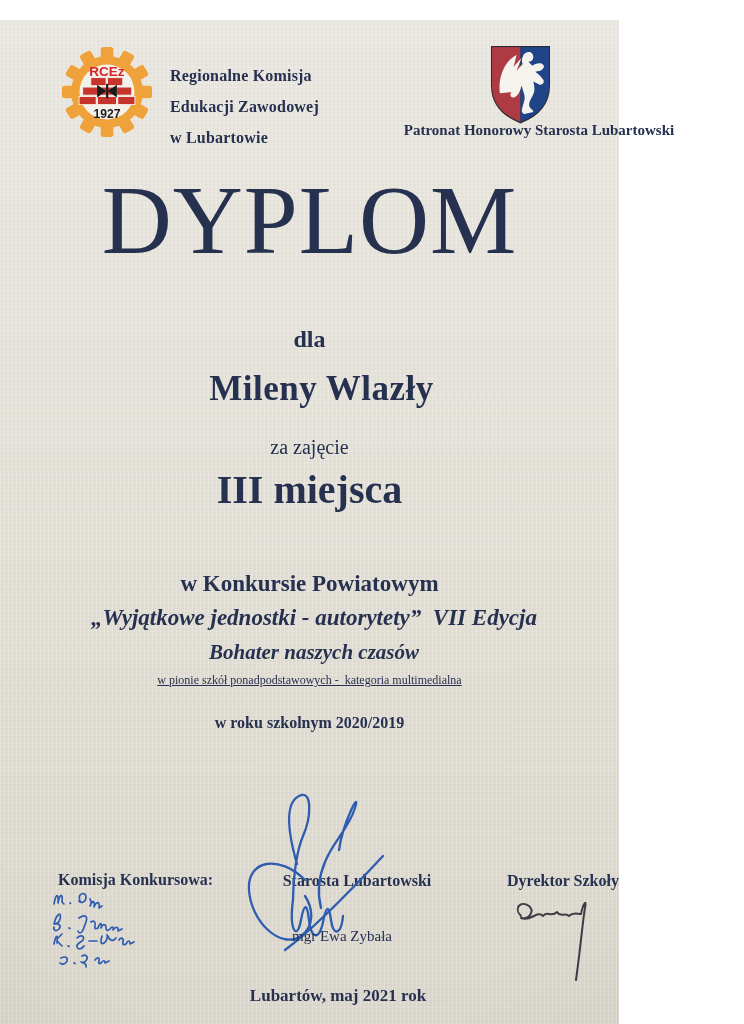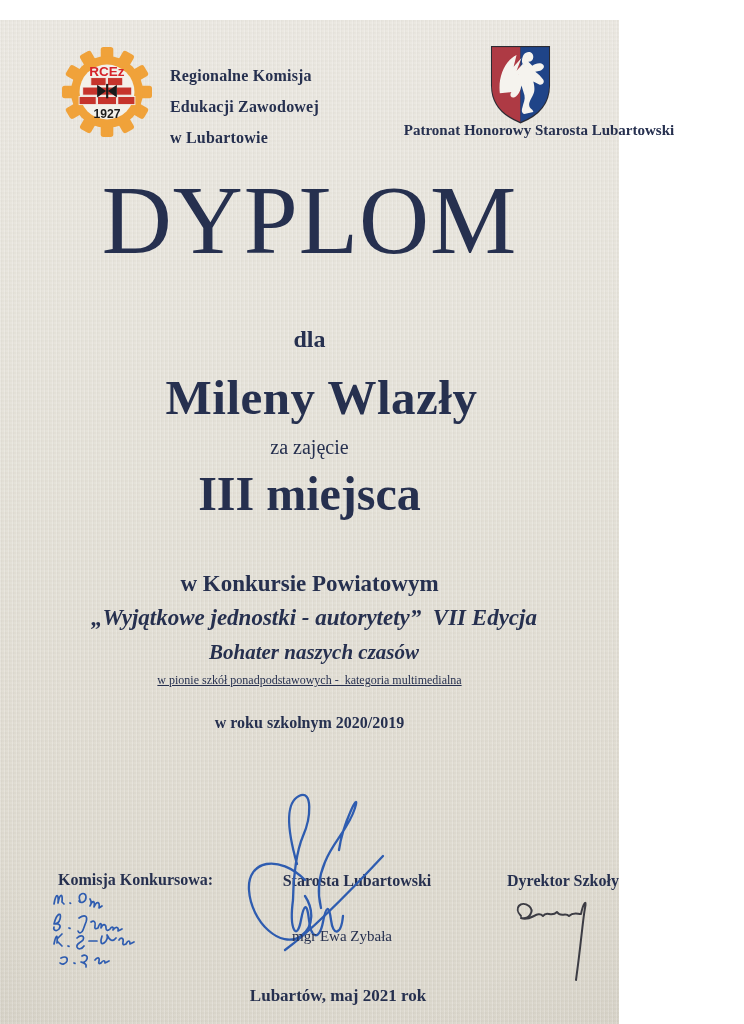--- a/index.html
+++ b/index.html
@@ -30,23 +30,23 @@
   .ctr{left:0;right:0;text-align:center;}
   .b{font-weight:bold;}
   .i{font-style:italic;padding-left:9px;}
   .keep-space{white-space:pre-wrap;}
 
   .org-lines{left:170px;top:40px;font-size:16px;line-height:31px;font-weight:bold;letter-spacing:0.2px;}
   .patronage{left:373px;width:332px;top:102px;text-align:center;font-size:15px;font-weight:bold;}
 
   .title{top:148px;font-size:97px;line-height:1.1;font-weight:normal;letter-spacing:1px;}
   .dla{top:306px;font-size:24px;}
-  .recipient{top:349px;font-size:49px;letter-spacing:0.5px;padding-left:24px;}
+  .recipient{top:349px;font-size:35px;letter-spacing:0.5px;padding-left:24px;}
   .za{top:416px;font-size:20px;}
-  .place{top:446px;font-size:48px;}
+  .place{top:446px;font-size:40px;}
 
   .contest1{top:551px;font-size:23px;}
   .contest2{top:585px;font-size:23px;}
   .contest3{top:620px;font-size:21px;}
   .contest4{top:653px;font-size:12px;text-decoration:underline;}
   .organizer{top:692px;font-size:16px;line-height:21px;}
 
   .sig-label{font-size:16px;font-weight:bold;}
   .sig-name{font-size:15px;}
   .committee-label{left:58px;top:851px;}

